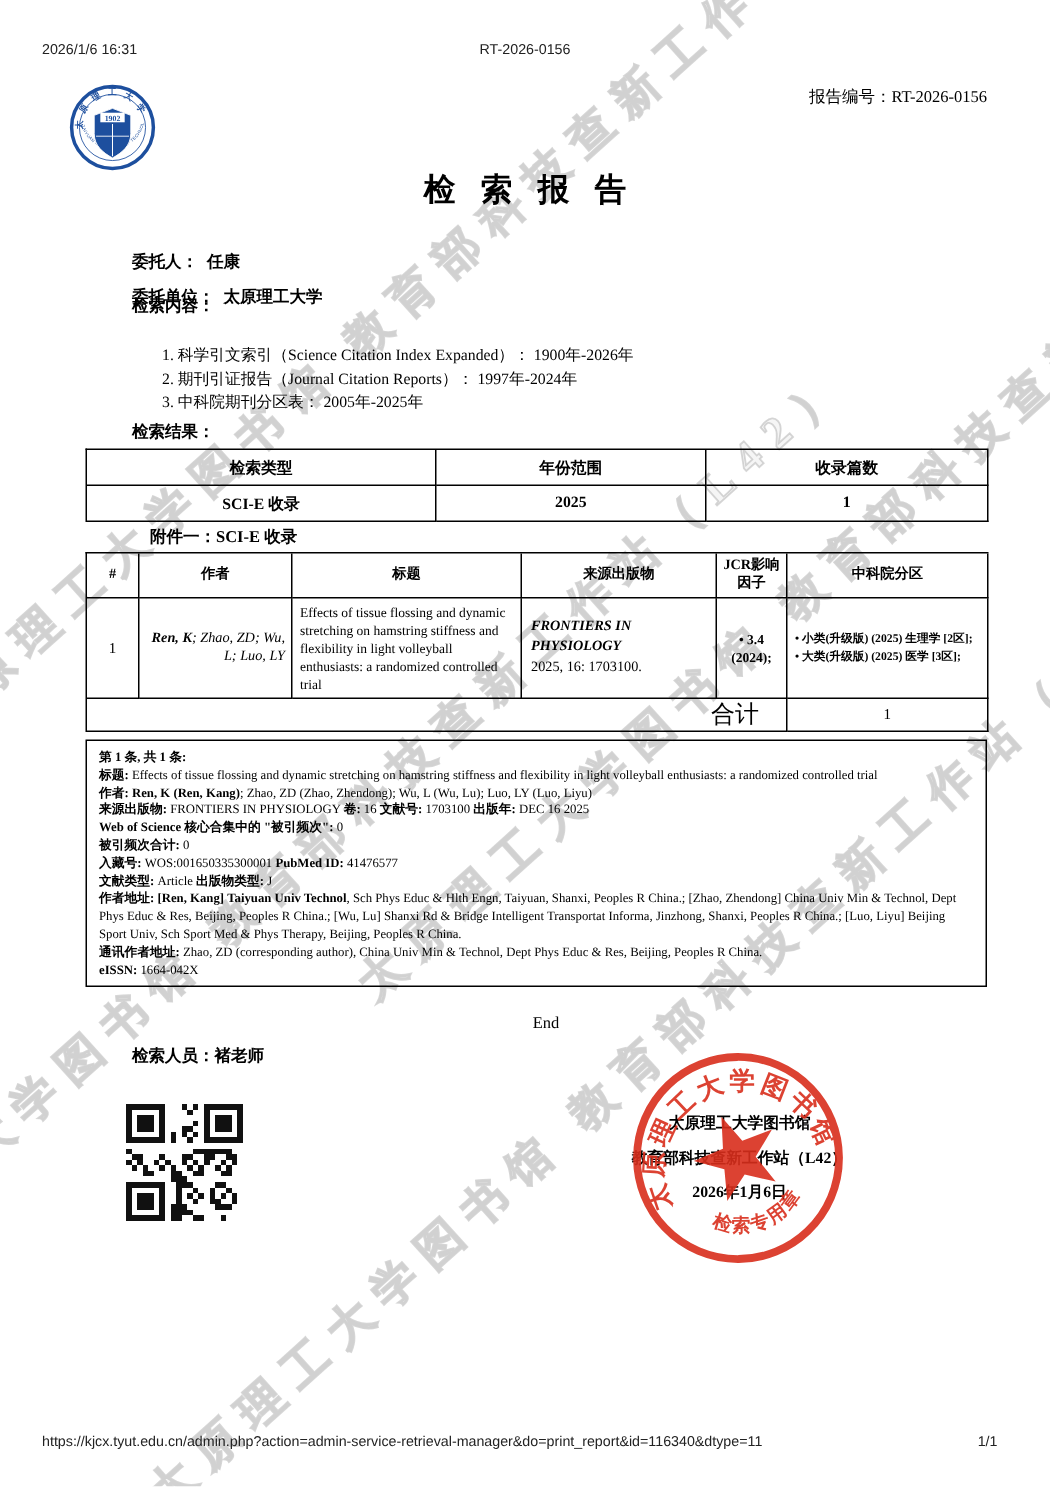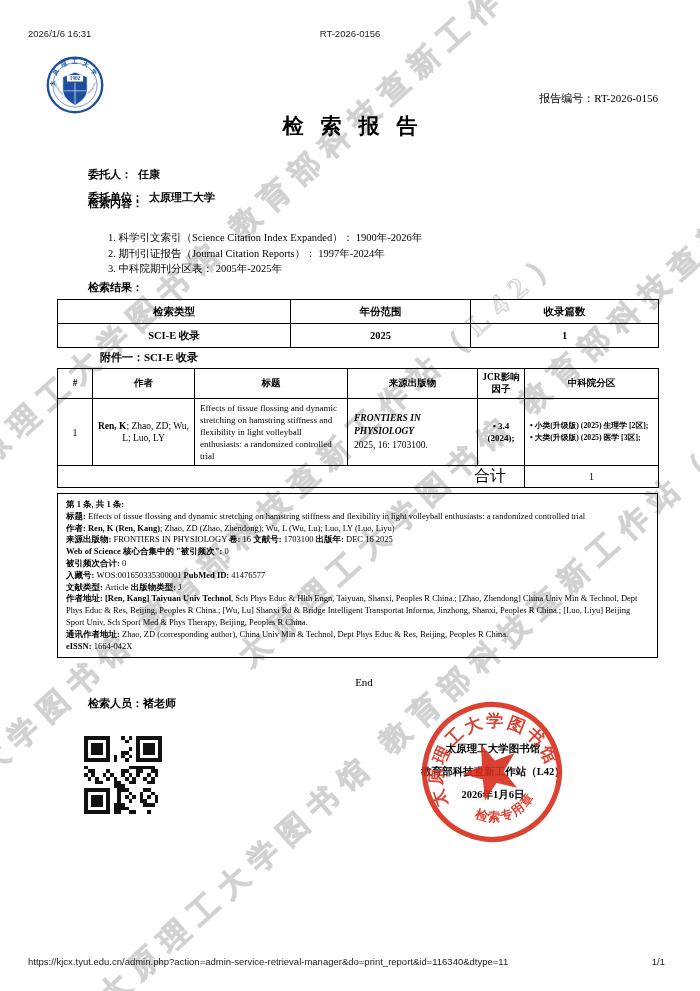--- a/index.html
+++ b/index.html
@@ -18,21 +18,21 @@
 
   .layer{position:absolute;inset:0;z-index:1;}
 
   
   .print-header{position:absolute;top:28px;left:28px;right:28px;height:14px;
       font-family:"Liberation Sans",sans-serif;font-size:9.5px;color:#222;}
   .ph-center{position:absolute;left:50%;transform:translateX(-50%);}
   .print-footer{position:absolute;top:956px;left:28px;right:35px;display:flex;justify-content:space-between;
       font-family:"Liberation Sans",sans-serif;font-size:9.5px;color:#222;}
 
-  .report-no{position:absolute;top:57px;right:42px;font-size:11px;margin-top:34px;}
+  .report-no{position:absolute;top:57px;right:42px;font-size:11px;}
 
   .logo{position:absolute;top:56px;left:46px;width:58px;height:58px;}
   .logo svg{width:100%;height:100%;}
 
   .title{position:absolute;top:112px;left:0;width:100%;text-align:center;
       font-size:21px;font-weight:bold;letter-spacing:17px;text-indent:17px;}
 
   .field{position:absolute;left:88px;font-size:11px;font-weight:bold;}
   .f-client{top:167px;} .f-org{top:190px;} .f-content{top:196px;} .f-result{top:280px;}
   .field .gap{display:inline-block;width:6px;}
@@ -42,21 +42,21 @@
 
   
   .tbl{position:absolute;left:57px;display:grid;border-top:1px solid #000;border-left:1px solid #000;background:transparent;}
   .tbl>div{border-right:1px solid #000;border-bottom:1px solid #000;display:flex;align-items:center;justify-content:center;}
   .tbl1{top:299px;grid-template-columns:233px 180px 188px;grid-auto-rows:24px;font-size:10.5px;font-weight:bold;}
   .attach{position:absolute;top:350px;left:88px;font-size:11px;font-weight:bold;padding-left:12px;}
   .tbl2{top:368px;grid-template-columns:35px 102px 153px 130px 47px 134px;grid-template-rows:30px 67px 22px;}
   .tbl2 .th{font-size:9.5px;font-weight:bold;text-align:center;line-height:1.25;padding:1px;}
   .td{font-size:10px;}
   .title-cell{font-size:9px;justify-content:flex-start !important;text-align:left;padding:3px 5px;line-height:1.35;}
-  .authors-cell{font-size:9.5px;text-align:center;padding:2px 4px;line-height:1.3;}
+  .authors-cell{font-size:9.5px;text-align:right;padding:2px 4px;line-height:1.3;font-style:italic;}
   .source-cell{flex-direction:column;align-items:flex-start !important;justify-content:center;
       padding:3px 6px;font-size:9.5px;line-height:1.4;}
   .jcr-cell{flex-direction:column;font-size:9px;font-weight:bold;line-height:1.35;}
   .cas-cell{flex-direction:column;align-items:flex-start !important;justify-content:center;padding:2px 5px;}
   .cas-line{font-size:7.8px;font-weight:bold;line-height:1.6;}
   .total-span{grid-column:1/6;justify-content:flex-end !important;padding-right:18px;font-size:16px;font-weight:normal;}
   .total-val{font-size:10px;}
 
   
   .details-box{position:absolute;top:493px;left:57px;width:601px;border:1px solid #000;

